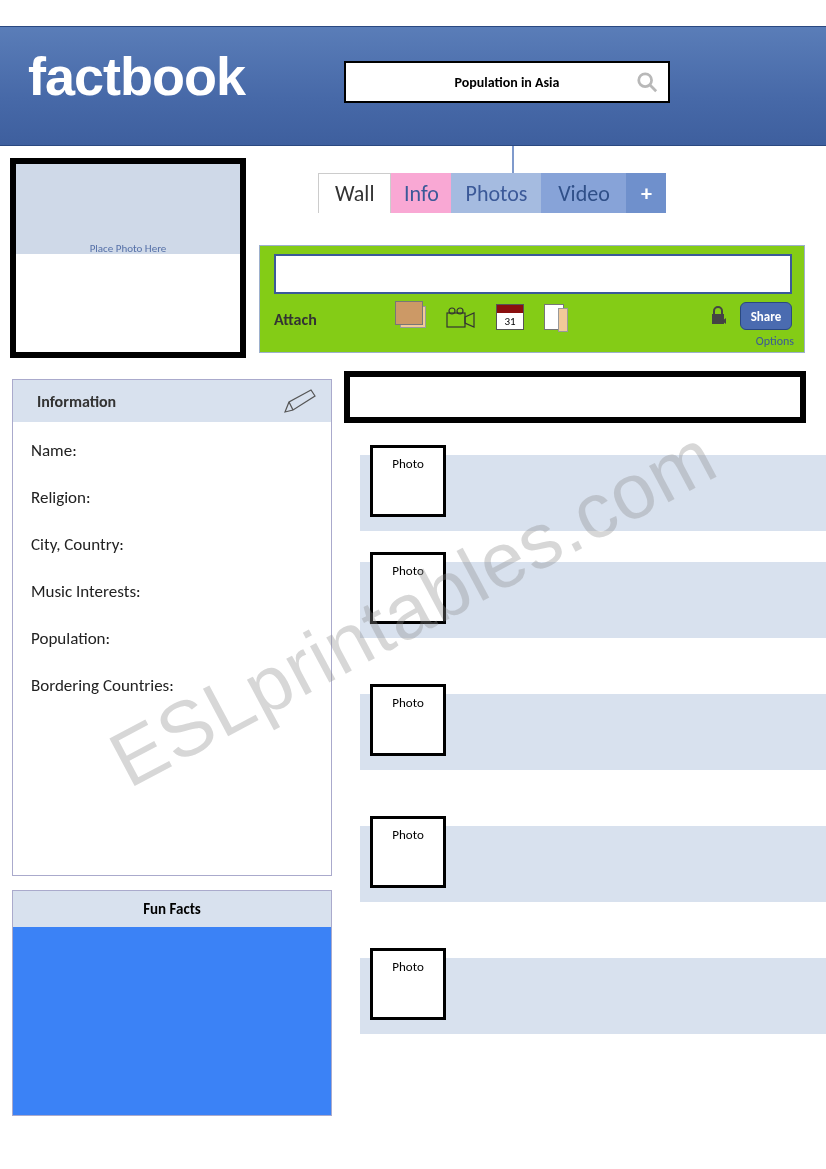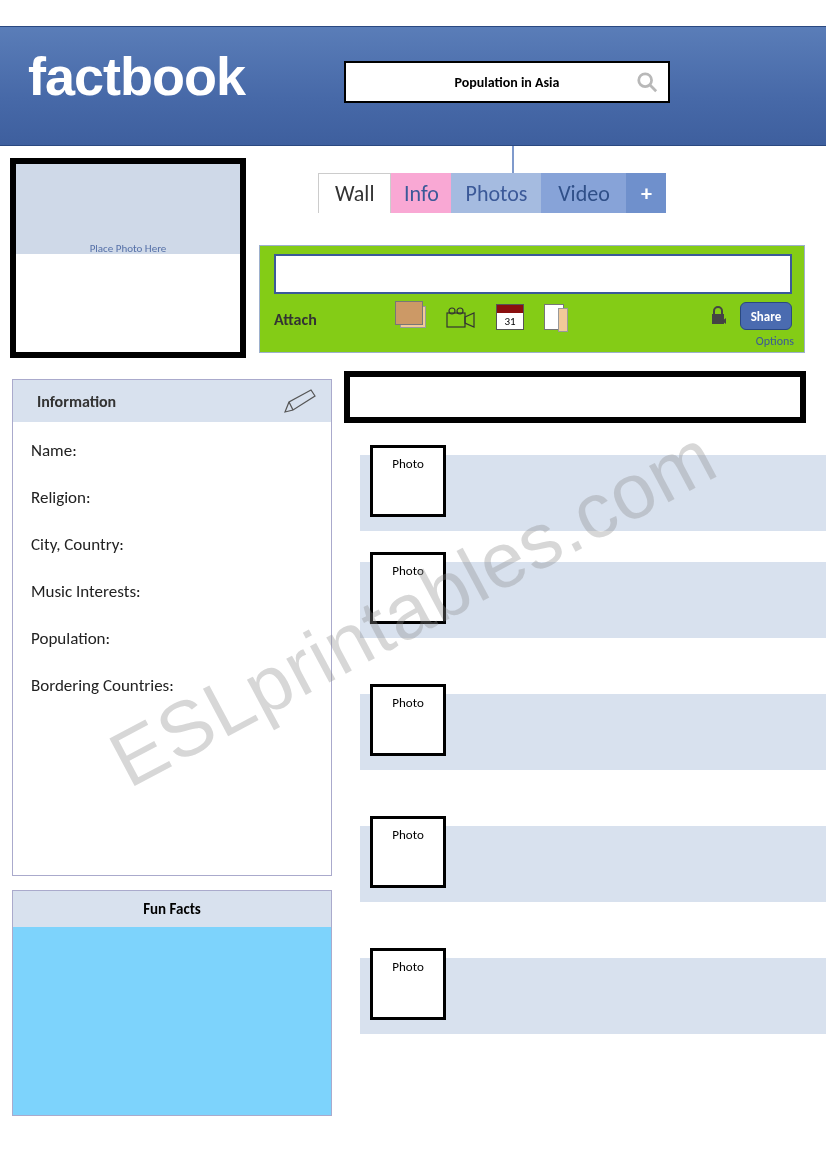--- a/index.html
+++ b/index.html
@@ -180,21 +180,21 @@
     border: 6px solid #000;
     background: #fff;
   }
 
   
   .funfacts-panel {
     position: absolute;
     left: 12px; top: 890px;
     width: 320px; height: 226px;
     border: 1px solid #aac;
-    background:#7dd3fc;
+    background:#3b82f6;
   }
   .funfacts-header {
     height: 36px;
     background: #d8e1ee;
     display:flex; align-items:center; justify-content:center;
     font-weight:700; font-size:15px;
   }
 
   
   .post {

